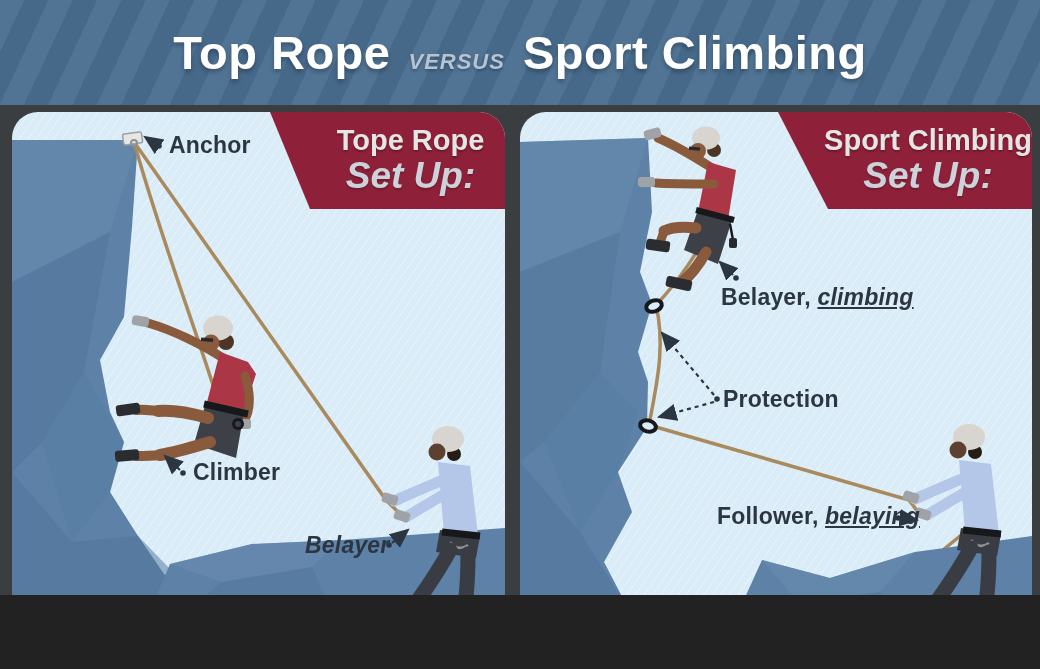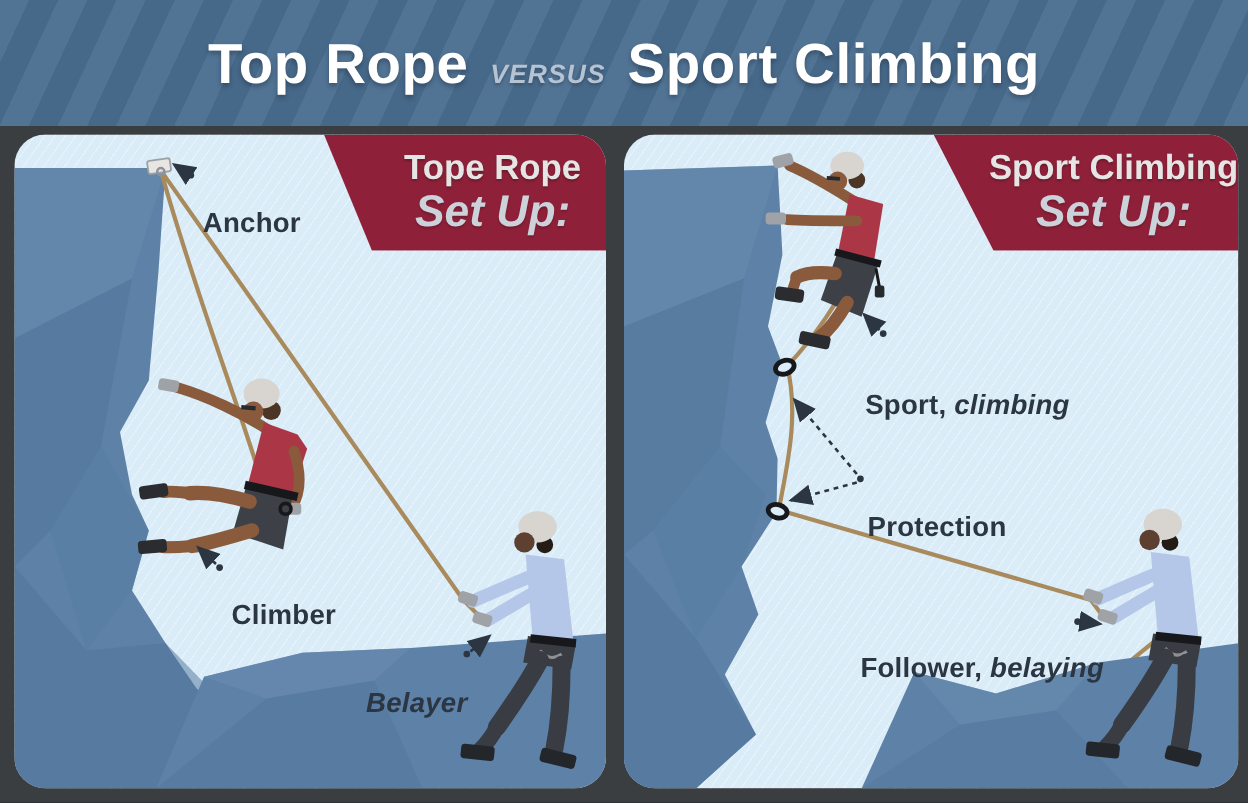--- a/index.html
+++ b/index.html
@@ -1,17 +1,17 @@
 <!DOCTYPE html>
 <html><head>
 <meta charset="utf-8">
 <style>
   html,body{margin:0;padding:0;background:#222;}
   .poster{
-    position:relative;width:1040px;height:669px;overflow:hidden;
+    position:relative;width:1040px;height:595px;overflow:hidden;
     background:#3b3e41;font-family:"Liberation Sans",sans-serif;
     -webkit-font-smoothing:antialiased;
   }
   
   .header{
     position:absolute;left:0;top:0;width:1040px;height:105px;
     background:
       repeating-linear-gradient(115deg, rgba(255,255,255,.04) 0 22px, rgba(0,0,0,.05) 22px 44px),
       #4a6e90;
     display:flex;align-items:center;justify-content:center;
@@ -48,23 +48,23 @@
     font-size:29px;font-weight:800;color:#e5e5e5;letter-spacing:0;line-height:1.08;
     text-shadow:0 2px 2px rgba(0,0,0,.25);white-space:nowrap;
   }
   .banner .b-sub{
     font-size:37px;font-weight:800;font-style:italic;color:#ccd2da;line-height:1.1;
     text-shadow:0 2px 2px rgba(0,0,0,.2);
   }
   
   .callout{
     position:absolute;z-index:4;color:#2b3642;font-size:23px;font-weight:800;
-    letter-spacing:.2px;white-space:nowrap;margin-top:40px;
-  }
-  .callout .it{font-style:italic;font-weight:600;}
+    letter-spacing:.2px;white-space:nowrap;
+  }
+  .callout .it{font-style:italic;font-weight:600;text-decoration:underline;}
 </style>
 </head>
 <body>
 
 <div class="poster">
 
   <div class="header">
     <div class="title">
       <span class="big">Top Rope</span>
       <span class="versus">VERSUS</span>
@@ -255,21 +255,21 @@
           <circle cx="378" cy="406" r="2.8"></circle>
         </g>
       </svg>
 
       <div class="banner banner-right">
         <div class="b-title">Sport Climbing</div>
         <div class="b-sub">Set Up:</div>
       </div>
 
       <div class="callout" style="left:201px;top:172px;">
-        <span>Sport,</span>
+        <span>Belayer,</span>
         <span class="it">climbing</span>
       </div>
       <div class="callout" style="left:203px;top:274px;">Protection</div>
       <div class="callout" style="left:197px;top:391px;">
         <span>Follower,</span>
         <span class="it">belaying</span>
       </div>
     </section>
 
   </div>

